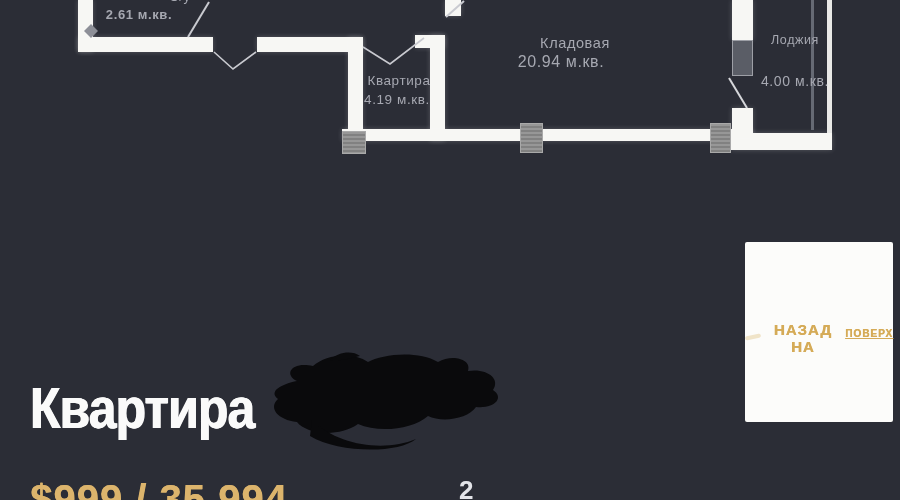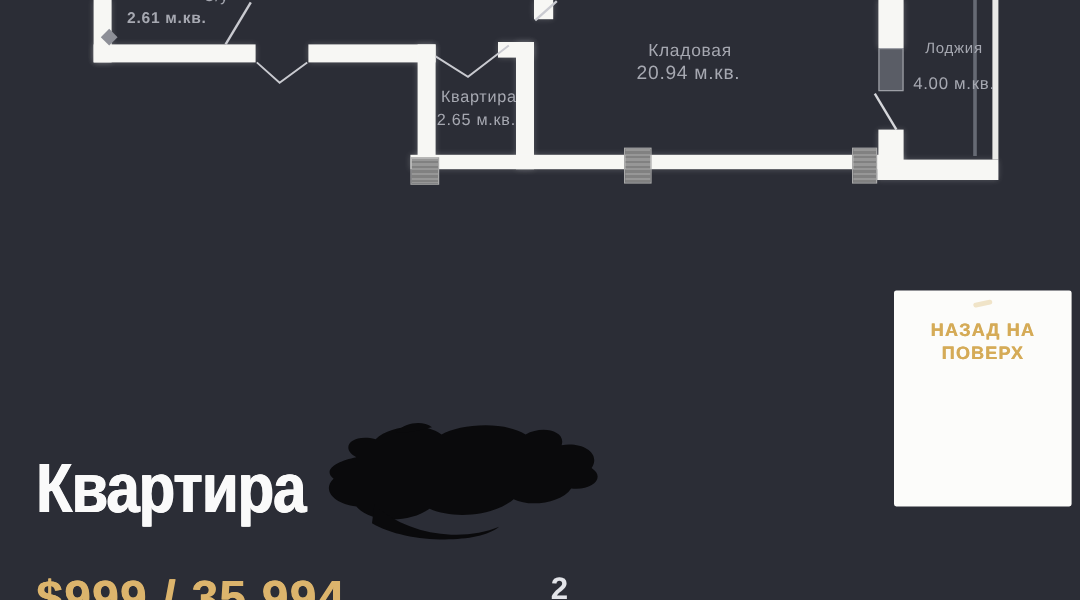--- a/index.html
+++ b/index.html
@@ -44,33 +44,33 @@
   }
   .price-sup{
     position:absolute;left:459px;top:475px;
     color:#e3e4e9;font-size:26px;font-weight:700;
   }
 
   
   .floor-card{
     position:absolute;left:745px;top:242px;width:148px;height:180px;
     background:#fcfcfa;border-radius:2px;cursor:pointer;
-    display:flex;flex-direction:column;align-items:center;
+    display:flex;flex-direction:row;align-items:center;
     color:#d5ab57;text-align:center;
   }
   .card-smudge{
     width:16px;height:4px;margin-top:9px;border-radius:2px;
     background:#d5ab57;opacity:.30;transform:rotate(-12deg);
   }
   .card-back{font-size:15px;font-weight:700;letter-spacing:1px;margin-top:12px;
     text-shadow:.4px 0 currentColor;}
   .card-floor{font-size:57px;font-weight:700;line-height:1;margin-top:9px;
     text-shadow:1px 0 currentColor,-1px 0 currentColor;}
-  .card-poverh{font-size:15px;font-weight:700;letter-spacing:1px;margin-top:2px;
-    text-shadow:.4px 0 currentColor;}
+  .card-poverh{font-size:10px;font-weight:700;letter-spacing:1px;margin-top:2px;
+    text-shadow:.4px 0 currentColor;text-decoration:underline;}
 </style>
 </head>
 <body>
 
 <div class="stage">
 
   <div>
 
     <div class="wall" style="left:78px;top:0;width:15px;height:52px;"></div>
     <div class="wall" style="left:78px;top:37px;width:135px;height:15px;"></div>
@@ -98,27 +98,27 @@
       <path d="M363,47 L390,64 L424,38" stroke="#c9cad0" stroke-width="1.6" fill="none"></path>
       <path d="M446,17 L464,1" stroke="#c9cad0" stroke-width="2" fill="none"></path>
       <path d="M729,78 L747,108" stroke="#d6d7db" stroke-width="2" fill="none"></path>
       <polygon points="91,24 98,31 91,38 84,31" fill="#8d8f97"></polygon>
     </svg>
 
     <div class="plan-label" style="left:150px;top:-10px;width:60px;font-size:13px;">С/у</div>
     <div class="plan-label" style="left:99px;top:8px;width:80px;font-size:13px;font-weight:bold;">2.61 м.кв.</div>
 
     <div class="plan-label" style="left:349px;top:73px;width:100px;font-size:13.5px;">Квартира</div>
-    <div class="plan-label" style="left:347px;top:92px;width:100px;font-size:13.5px;">2.65 м.кв.</div>
+    <div class="plan-label" style="left:347px;top:92px;width:100px;font-size:13.5px;">4.19 м.кв.</div>
 
     <div class="plan-label" style="left:515px;top:35px;width:120px;font-size:14.5px;">Кладовая</div>
-    <div class="plan-label" style="left:477px;top:53px;width:140px;font-size:16px;text-align:right;">20.94 м.кв.</div>
+    <div class="plan-label" style="left:491px;top:53px;width:140px;font-size:16px;">20.94 м.кв.</div>
 
     <div class="plan-label" style="left:755px;top:33px;width:80px;font-size:12.5px;">Лоджия</div>
-    <div class="plan-label" style="left:750px;top:61px;width:90px;font-size:14px;">4.00 м.кв.</div>
+    <div class="plan-label" style="left:750px;top:73px;width:90px;font-size:14px;">4.00 м.кв.</div>
   </div>
 
   <div class="title">Квартира</div>
 
   <svg class="overlay" width="900" height="500">
     <path fill="#0a0a0c" d="M297,381 C283,374 292,361 313,366 C325,355 352,351 368,362
          C382,354 418,350 438,362 C452,354 472,359 468,371
          C486,368 501,378 493,390 C505,398 494,409 476,407
          C468,419 442,423 428,416 C412,430 378,433 358,424
          C338,438 306,434 297,422 C278,420 268,408 278,399

